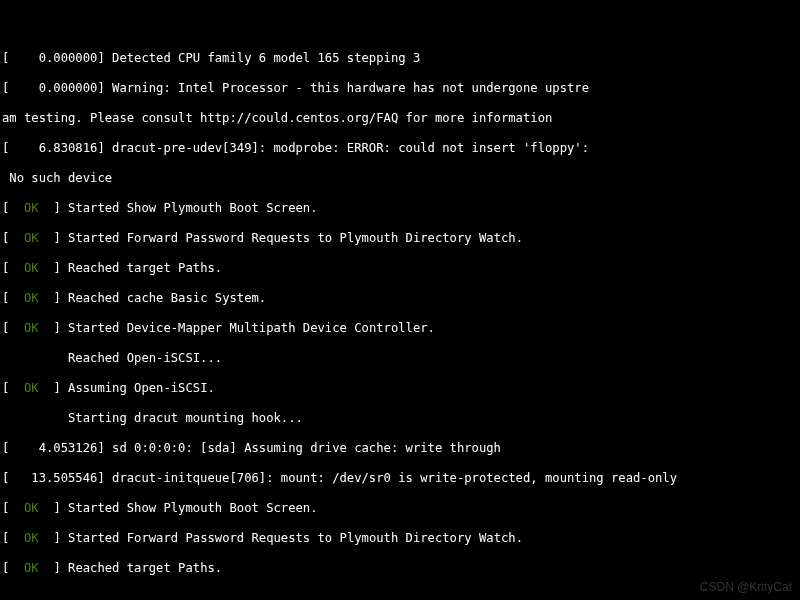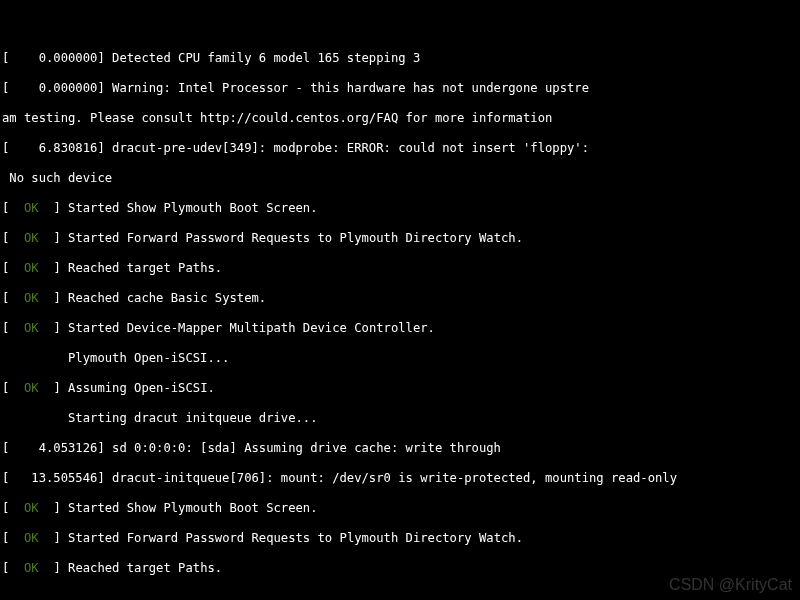--- a/index.html
+++ b/index.html
@@ -21,43 +21,43 @@
   .ln { display: block; }
   .wt { color: #ffffff; }
   .gr { color: #ffffff; }
   .gn { color: #4d7c0f; }
   .cy { color: #2a8bd6; font-weight: bold; }
   #watermark {
     position: absolute;
     right: 8px;
     bottom: 6px;
     font-family: sans-serif;
-    font-size: 16px;
+    font-size: 12px;
     color: rgba(200,200,200,0.25);
     pointer-events: none;
   }
 </style>
 </head>
 <body>
 
 <div id="term">
 <span class="ln"> </span>
 <span class="ln gr">[    0.000000] Detected CPU family 6 model 165 stepping 3</span>
 <span class="ln gr">[    0.000000] Warning: Intel Processor - this hardware has not undergone upstre</span>
 <span class="ln gr">am testing. Please consult http://could.centos.org/FAQ for more information</span>
 <span class="ln gr">[    6.830816] dracut-pre-udev[349]: modprobe: ERROR: could not insert 'floppy':</span>
 <span class="ln gr"> No such device</span>
 <span class="ln"><span class="gr">[  </span><span class="gn">OK</span><span class="gr">  ] </span><span class="gr">Started Show Plymouth Boot Screen.</span></span>
 <span class="ln"><span class="gr">[  </span><span class="gn">OK</span><span class="gr">  ] </span><span class="gr">Started Forward Password Requests to Plymouth Directory Watch.</span></span>
 <span class="ln"><span class="gr">[  </span><span class="gn">OK</span><span class="gr">  ] </span><span class="gr">Reached target Paths.</span></span>
 <span class="ln"><span class="gr">[  </span><span class="gn">OK</span><span class="gr">  ] </span><span class="gr">Reached cache Basic System.</span></span>
 <span class="ln"><span class="gr">[  </span><span class="gn">OK</span><span class="gr">  ] </span><span class="gr">Started Device-Mapper Multipath Device Controller.</span></span>
-<span class="ln gr">         Plymouth Open-iSCSI...</span>
+<span class="ln gr">         Reached Open-iSCSI...</span>
 <span class="ln"><span class="gr">[  </span><span class="gn">OK</span><span class="gr">  ] </span><span class="gr">Assuming Open-iSCSI.</span></span>
-<span class="ln gr">         Starting dracut initqueue drive...</span>
+<span class="ln gr">         Starting dracut mounting hook...</span>
 <span class="ln gr">[    4.053126] sd 0:0:0:0: [sda] Assuming drive cache: write through</span>
 <span class="ln gr">[   13.505546] dracut-initqueue[706]: mount: /dev/sr0 is write-protected, mounting read-only</span>
 <span class="ln"><span class="gr">[  </span><span class="gn">OK</span><span class="gr">  ] </span><span class="gr">Started Show Plymouth Boot Screen.</span></span>
 <span class="ln"><span class="gr">[  </span><span class="gn">OK</span><span class="gr">  ] </span><span class="gr">Started Forward Password Requests to Plymouth Directory Watch.</span></span>
 <span class="ln"><span class="gr">[  </span><span class="gn">OK</span><span class="gr">  ] </span><span class="gr">Reached target Paths.</span></span>
 
 
 
 
 

